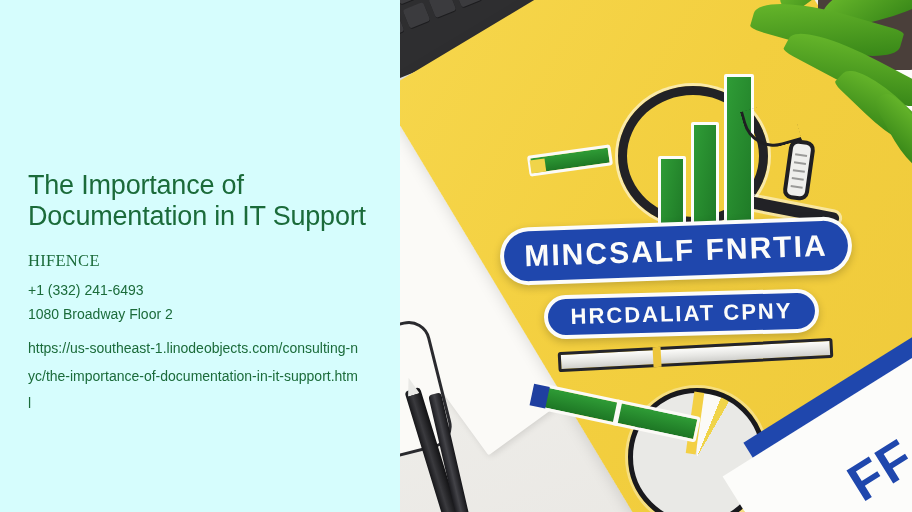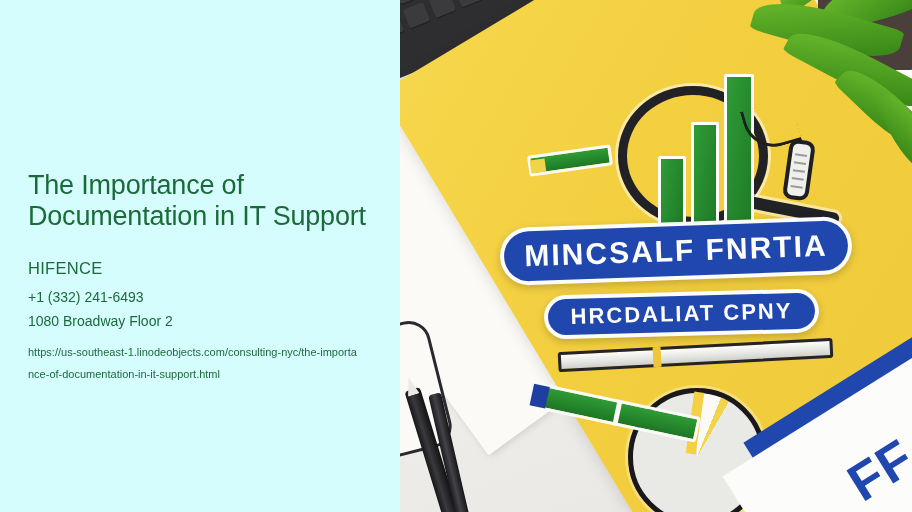--- a/index.html
+++ b/index.html
@@ -21,38 +21,39 @@
     position:absolute;
     left:28px; top:170px;
     width:340px;
   }
   .article-title{
     font-size:27px;
     line-height:1.16;
     font-weight:400;
     color:#1b6b3a;
     letter-spacing:-0.2px;
-    margin-bottom:26px;
+    margin-bottom:18px;
   }
   .brand-name{
     font-size:16.5px;
     font-weight:400;
     color:#1b6b3a;
     letter-spacing:0.3px;
     margin-bottom:7px;
+    font-family:Liberation Serif, serif;
   }
   .contact-line{
     font-size:14px;
     line-height:1.74;
     color:#1b6b3a;
     font-weight:400;
   }
   .source-url{
     margin-top:9px;
-    font-size:11px;
+    font-size:14px;
     line-height:1.95;
     color:#1b6b3a;
     word-break:break-all;
     width:330px;
   }
 
   
   .photo-panel{
     position:relative;
     width:512px; height:512px;

